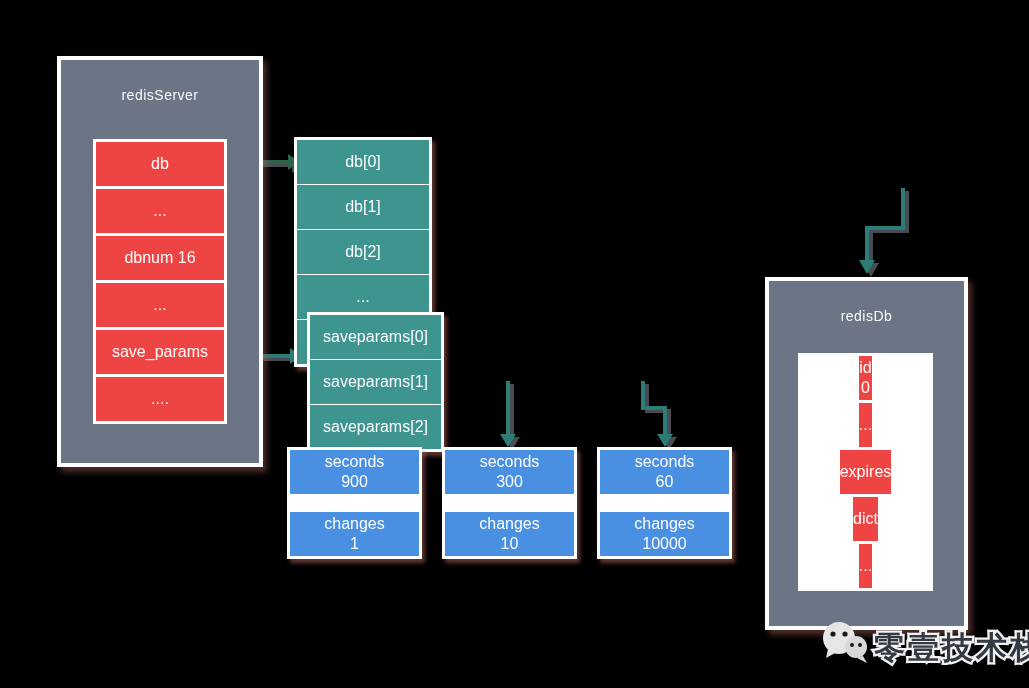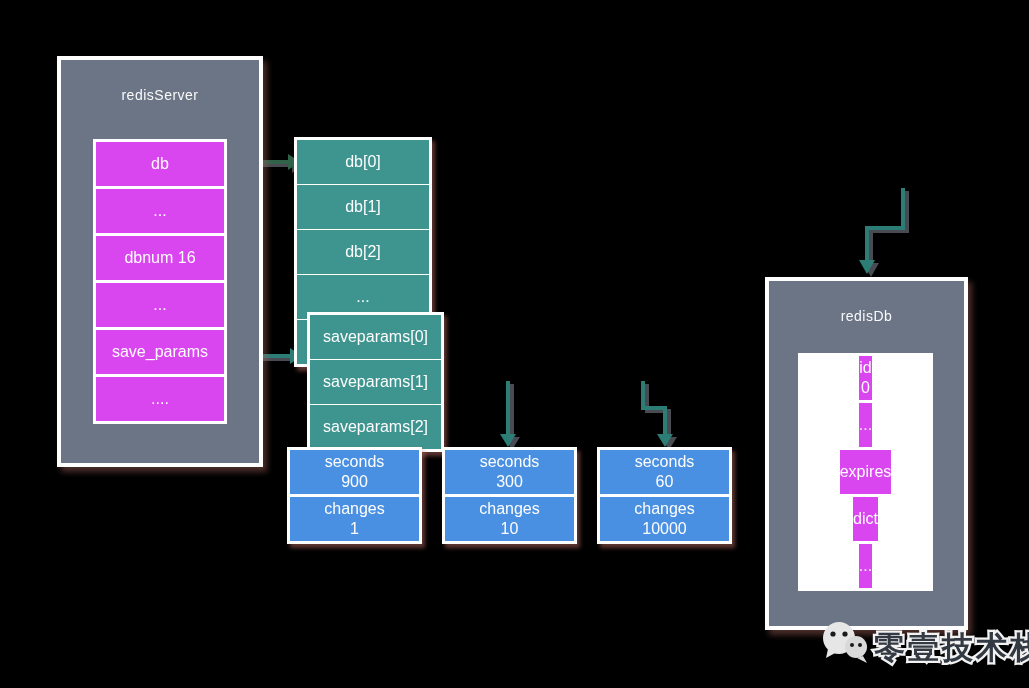--- a/index.html
+++ b/index.html
@@ -25,40 +25,40 @@
     position:absolute; background:#ffffff; padding:3px;
     display:flex; flex-direction:column; gap:3px;
   }
   .server .stack  { left:32px; top:79px; width:128px; }
   .redisdb .stack { left:29px; top:72px; width:129px;align-items:center; }
 
   .cell {
     display:flex; flex-direction:column; align-items:center; justify-content:center;
     color:#fdfdfd; font-size:16px; line-height:20px; text-align:center;
   }
-  .cell.red  { background:#d946ef; height:44px; }
+  .cell.red  { background:#ef4444; height:44px; }
   .cell.teal { background:#3e948f; height:44px; }
   .cell.blue { background:#4a90e2; height:44px; }
 
   
   .hrow {
     position:absolute; background:#ffffff; padding:3px;
     display:flex; flex-direction:column; gap:1px;
     box-shadow:3px 4px 4px rgba(190,110,100,.5);
   }
   .db-row { left:294px; top:137px; }
   .db-row .cell.teal { width:132px; }
   .sp-row { left:307px; top:312px; }
   .sp-row .cell.teal { width:131px; }
 
   
   .node {
     position:absolute; top:447px; width:129px;
     background:#ffffff; padding:3px;
-    display:flex; flex-direction:column; gap:3px;
+    display:flex; flex-direction:column; gap:18px;
     box-shadow:3px 4px 4px rgba(190,110,100,.5);
   }
   .node-0 { left:287px; }
   .node-1 { left:442px; }
   .node-2 { left:597px; }
 
   .arrows { position:absolute; left:0; top:0; pointer-events:none; }
 
   
   .watermark { position:absolute; left:816px; top:616px; width:215px; height:56px; }

